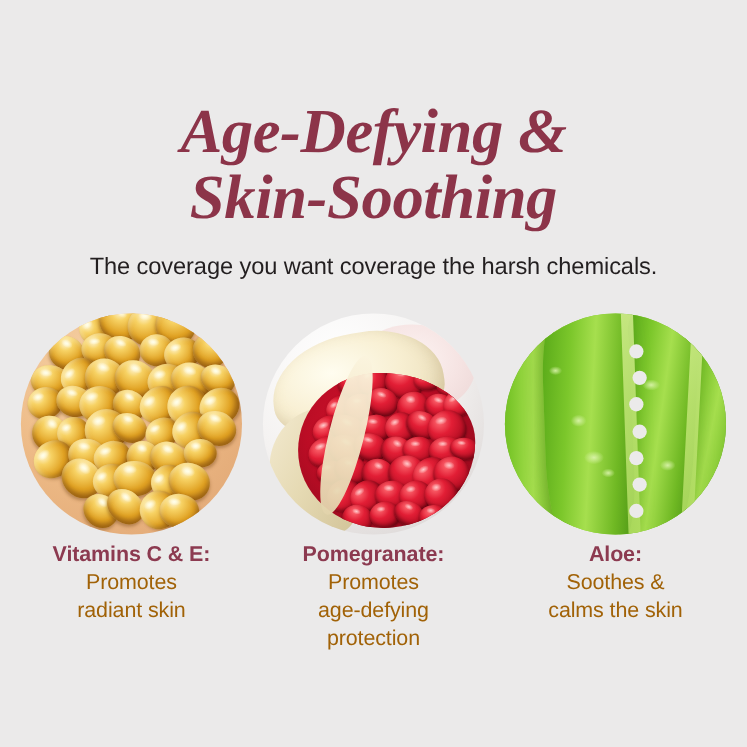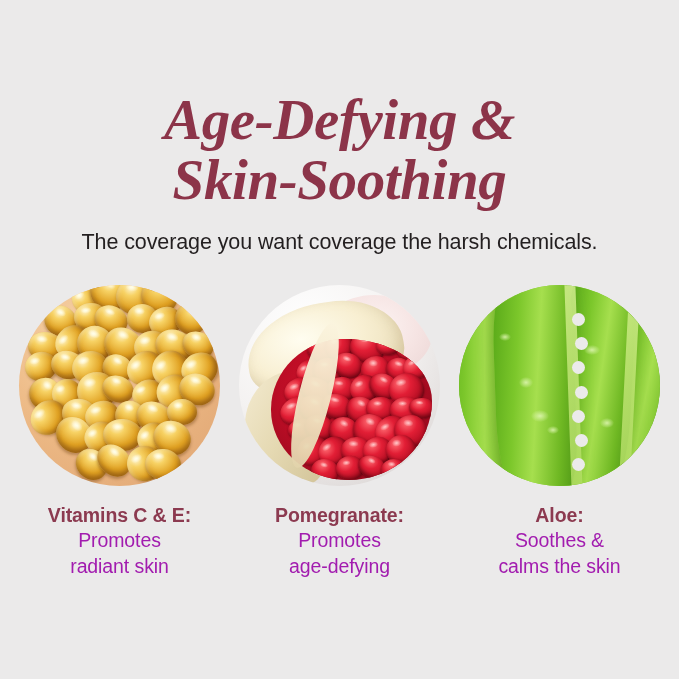--- a/index.html
+++ b/index.html
@@ -221,40 +221,40 @@
     border-radius: 50%;
   }
   .aloe-spec {
     position: absolute;
     border-radius: 50%;
     background: radial-gradient(ellipse at center, rgba(225,247,180,.85) 0%, rgba(210,240,150,0) 72%);
   }
 
   
   .caption {
-    margin-top: 16px;
+    margin-top: 5px;
     text-align: center;
     width: 100%;
   }
   .caption-label {
     display: block;
     font-family: "Liberation Sans", sans-serif;
     font-weight: 700;
     font-size: 19.5px;
     line-height: 26px;
     color: #8c3a50;
     letter-spacing: -0.1px;
   }
   .caption-body {
     display: block;
     font-family: "Liberation Sans", sans-serif;
     font-weight: 400;
     font-size: 19.5px;
     line-height: 25.5px;
-    color: #a21caf;
+    color: #a16207;
     letter-spacing: -0.1px;
   }
 </style>
 </head>
 <body>
 
 <div class="panel">
 
   <h1 class="headline">
     <span class="headline-line">Age-Defying &amp;</span>
@@ -366,20 +366,21 @@
             <div class="aril" style="width: 17.1279%; height: 17.3761%; left: 40.0403%; top: 83.0218%; transform: rotate(-6deg);"></div>
             <div class="aril" style="width: 17.1997%; height: 15.5148%; left: 54.2838%; top: 83.2717%; transform: rotate(27deg);"></div>
             <div class="aril" style="width: 16.102%; height: 16.2387%; left: 68.4748%; top: 85.3575%; transform: rotate(6.5deg);"></div>
           </div>
         <div class="pom-membrane"></div>
       </div>
       <div class="caption">
         <span class="caption-label">Pomegranate:</span>
         <span class="caption-body">Promotes</span>
         <span class="caption-body">age-defying</span>
+        <span class="caption-body">protection</span>
       </div>
     </div>
 
     <div class="column">
       <div class="circle circle-aloe" id="aloe">
           <div class="leaf" style="left: -6%; width: 36%; transform: rotate(-5deg); z-index: 2; border-radius: 28% 36% 40% 26%;"></div>
           <div class="leaf-edge" style="left: 26%; transform: rotate(-5deg); z-index: 3;"></div>
           <div class="leaf" style="left: 18%; width: 40%; transform: rotate(-2deg); z-index: 4; border-radius: 34% 26% 30% 38%;"></div>
           <div class="leaf-edge" style="left: 54%; transform: rotate(-2deg); z-index: 5;"></div>
           <div class="leaf" style="left: 52%; width: 34%; transform: rotate(3deg); z-index: 3; border-radius: 28% 36% 40% 26%;"></div>

